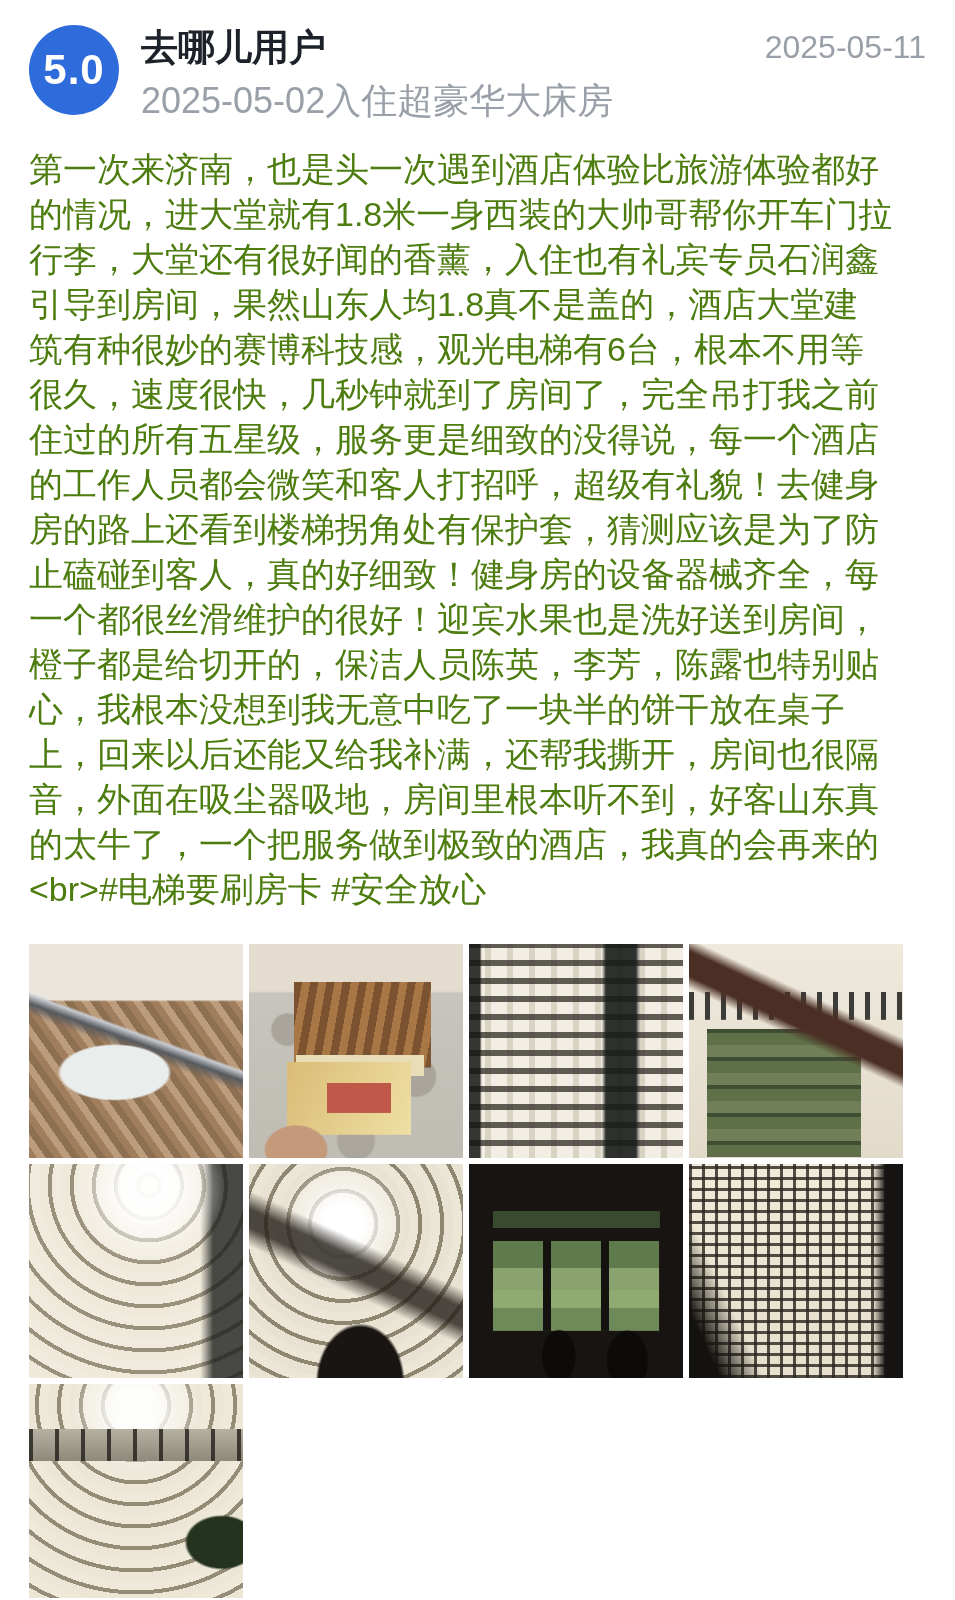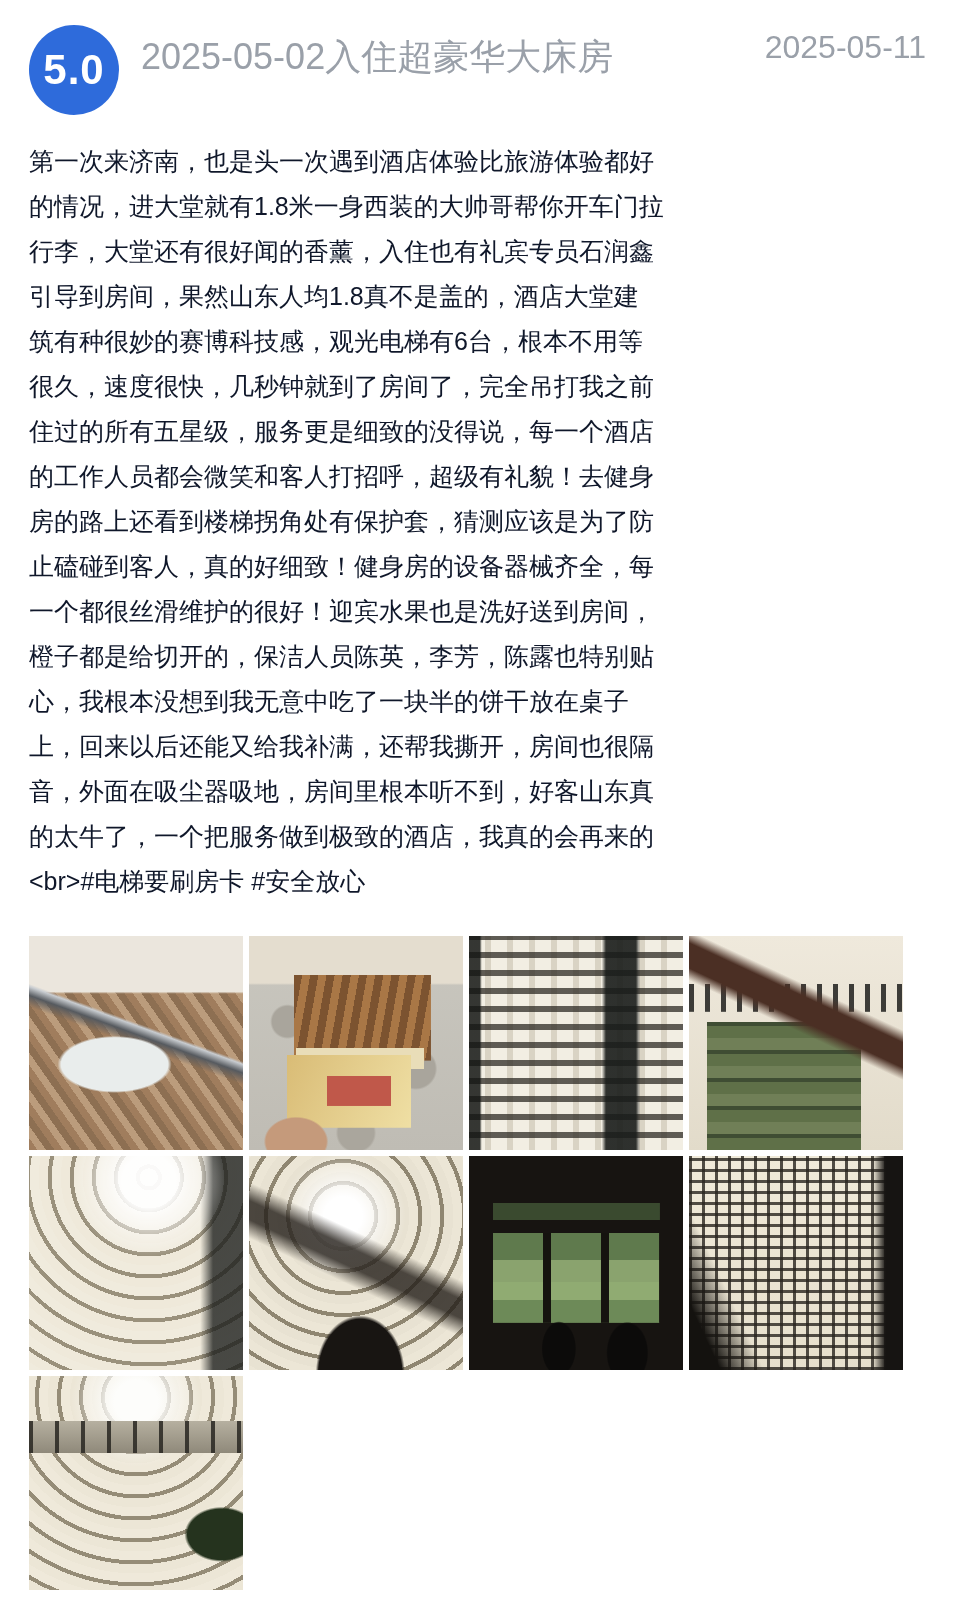--- a/index.html
+++ b/index.html
@@ -28,23 +28,23 @@
   }
   .user-block { margin-left: 22px; padding-top: 1px; min-width: 0; }
   .username { font-size: 37px; font-weight: 700; color: #1d212a; line-height: 1.2; }
   .stay-info { font-size: 36px; color: #9aa0a9; margin-top: 9px; line-height: 1.2; }
   .review-date { margin-left: auto; font-size: 32px; color: #9aa0a9; padding-top: 4px; }
 
   
   .review-body {
     margin-top: 24px;
     width: 897px;
-    font-size: 25px;
+    font-size: 34px;
     line-height: 45px;
-    color: #0f172a;
+    color: #4d7c0f;
     white-space: pre-line;
     word-break: break-all;
   }
 
   
   .photo-grid {
     margin-top: 32px;
     display: grid;
     grid-template-columns: repeat(4, 214px);
     gap: 6px;
@@ -134,20 +134,21 @@
   }
 </style>
 </head>
 <body>
 
 <div class="page">
 
   <header class="review-header">
     <div class="score-badge">5.0</div>
     <div class="user-block">
+      <div class="username">去哪儿用户</div>
       <div class="stay-info">2025-05-02入住超豪华大床房</div>
     </div>
     <div class="review-date">2025-05-11</div>
   </header>
 
   <div class="review-body">第一次来济南，也是头一次遇到酒店体验比旅游体验都好
 的情况，进大堂就有1.8米一身西装的大帅哥帮你开车门拉
 行李，大堂还有很好闻的香薰，入住也有礼宾专员石润鑫
 引导到房间，果然山东人均1.8真不是盖的，酒店大堂建
 筑有种很妙的赛博科技感，观光电梯有6台，根本不用等

